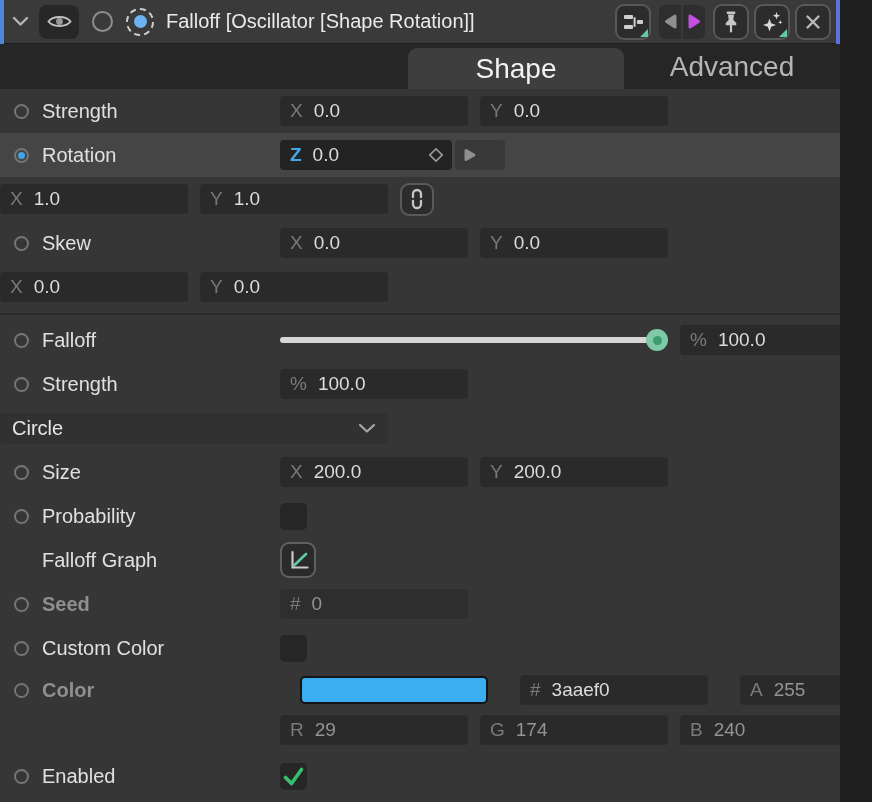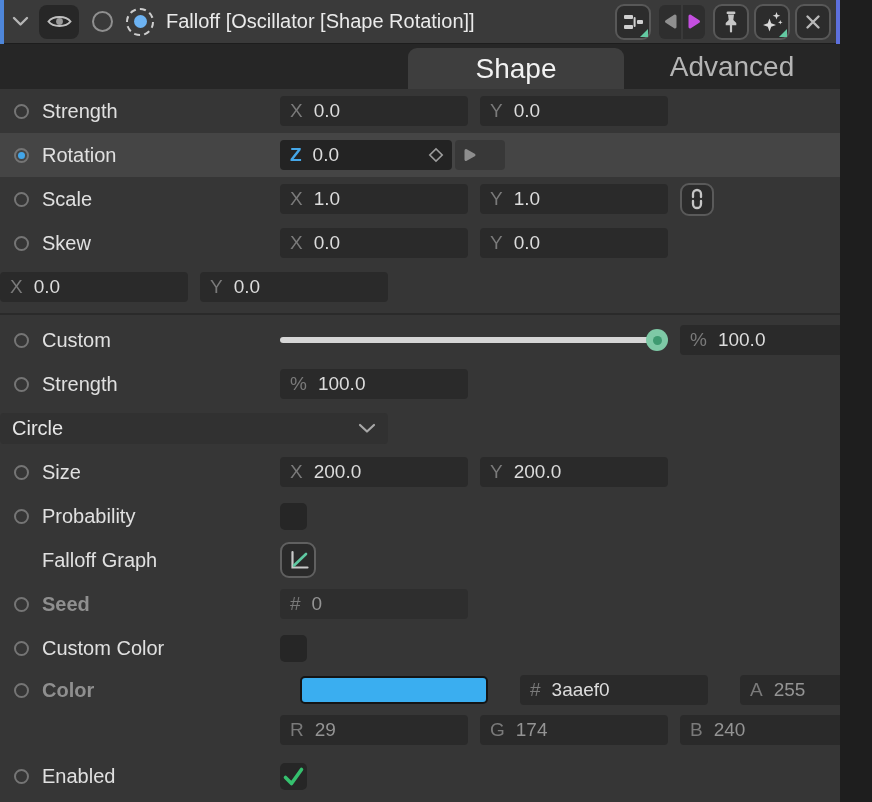--- a/index.html
+++ b/index.html
@@ -275,24 +275,20 @@
           <span style="display:flex;">
             <svg width="14" height="16" viewBox="0 0 14 16">
                 <polygon points="3,3.5 11,8 3,12.5" fill="#8e8e8e" stroke="#8e8e8e" stroke-width="3" stroke-linejoin="round"></polygon>
               </svg>
           </span>
         </div>
       </div>
     </div>
 
     <div class="row">
-      <div class="label-col">
-        <span class="radio"></span>
-        <span class="label">Scale</span>
-      </div>
       <div class="field">
         <span class="prefix">X</span>
         <span class="value">1.0</span>
       </div>
       <div class="field">
         <span class="prefix">Y</span>
         <span class="value">1.0</span>
       </div>
       <button class="link-btn">
         <span style="display:flex;">
@@ -330,21 +326,21 @@
       </div>
     </div>
 
     <div class="separator">
         <div class="separator-line"></div>
       </div>
 
     <div class="row">
       <div class="label-col">
         <span class="radio"></span>
-        <span class="label">Custom</span>
+        <span class="label">Falloff</span>
       </div>
       <div class="slider">
         <div class="slider-track"></div>
         <div class="slider-knob">
           <div class="slider-knob-inner"></div>
         </div>
       </div>
       <div class="field">
         <span class="prefix">%</span>
         <span class="value">100.0</span>

